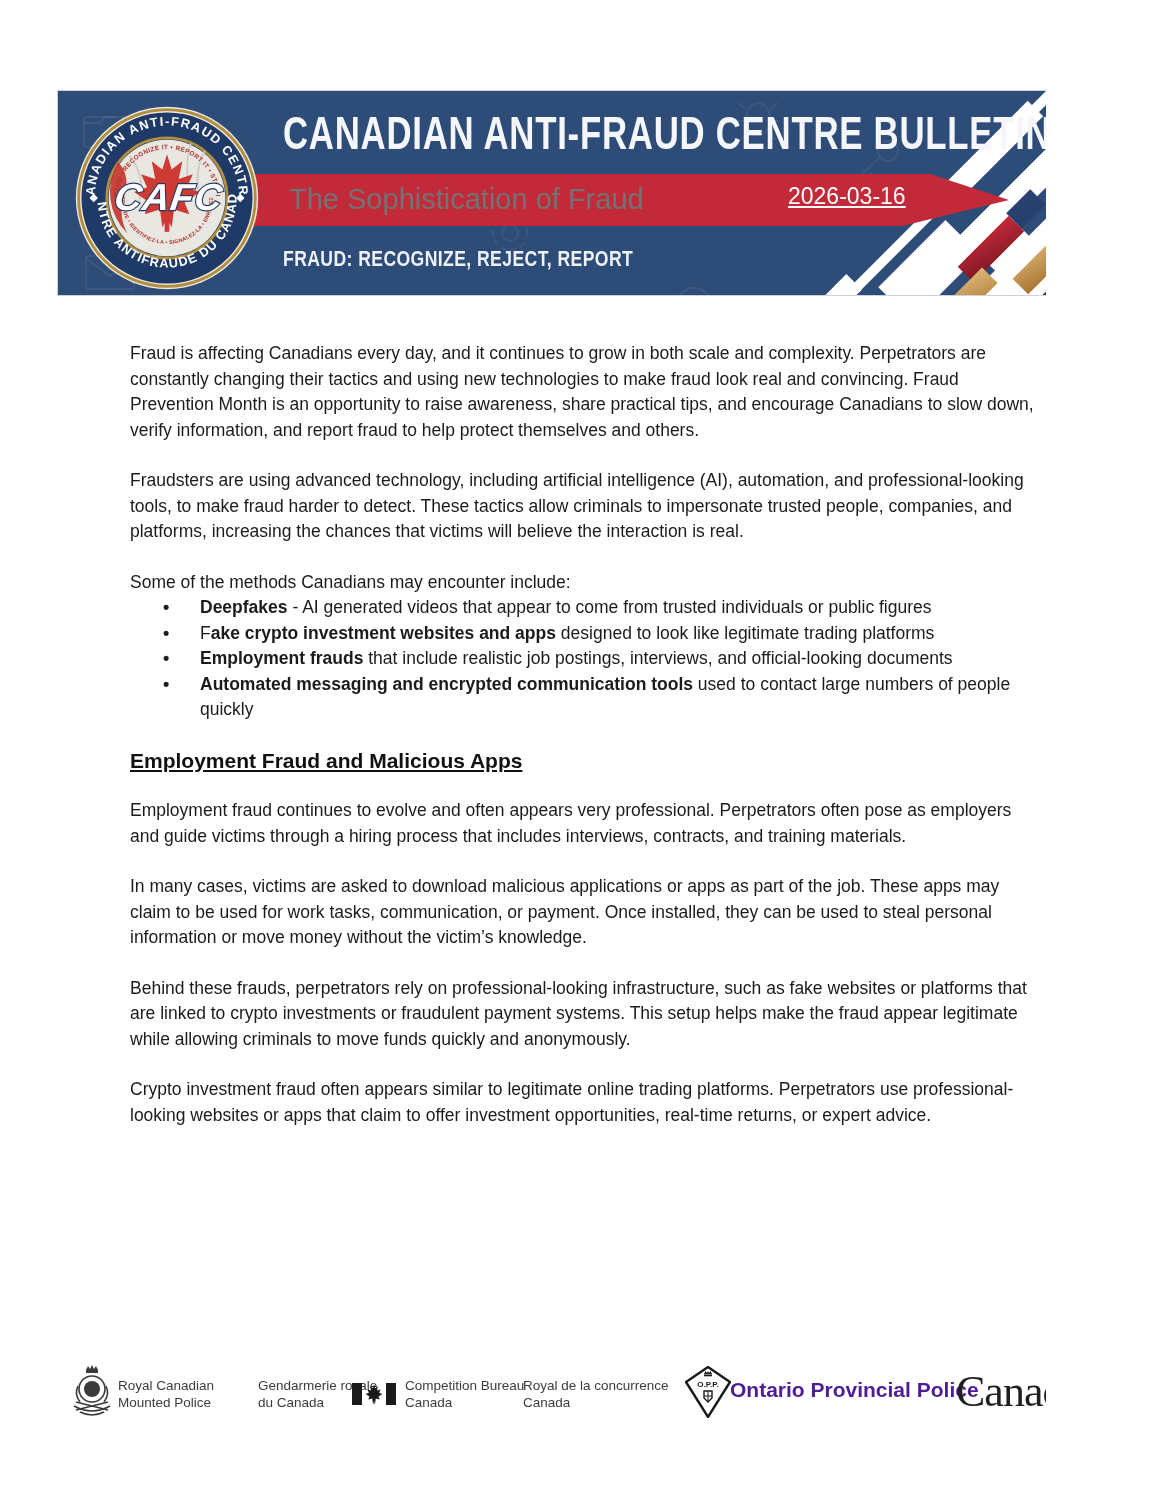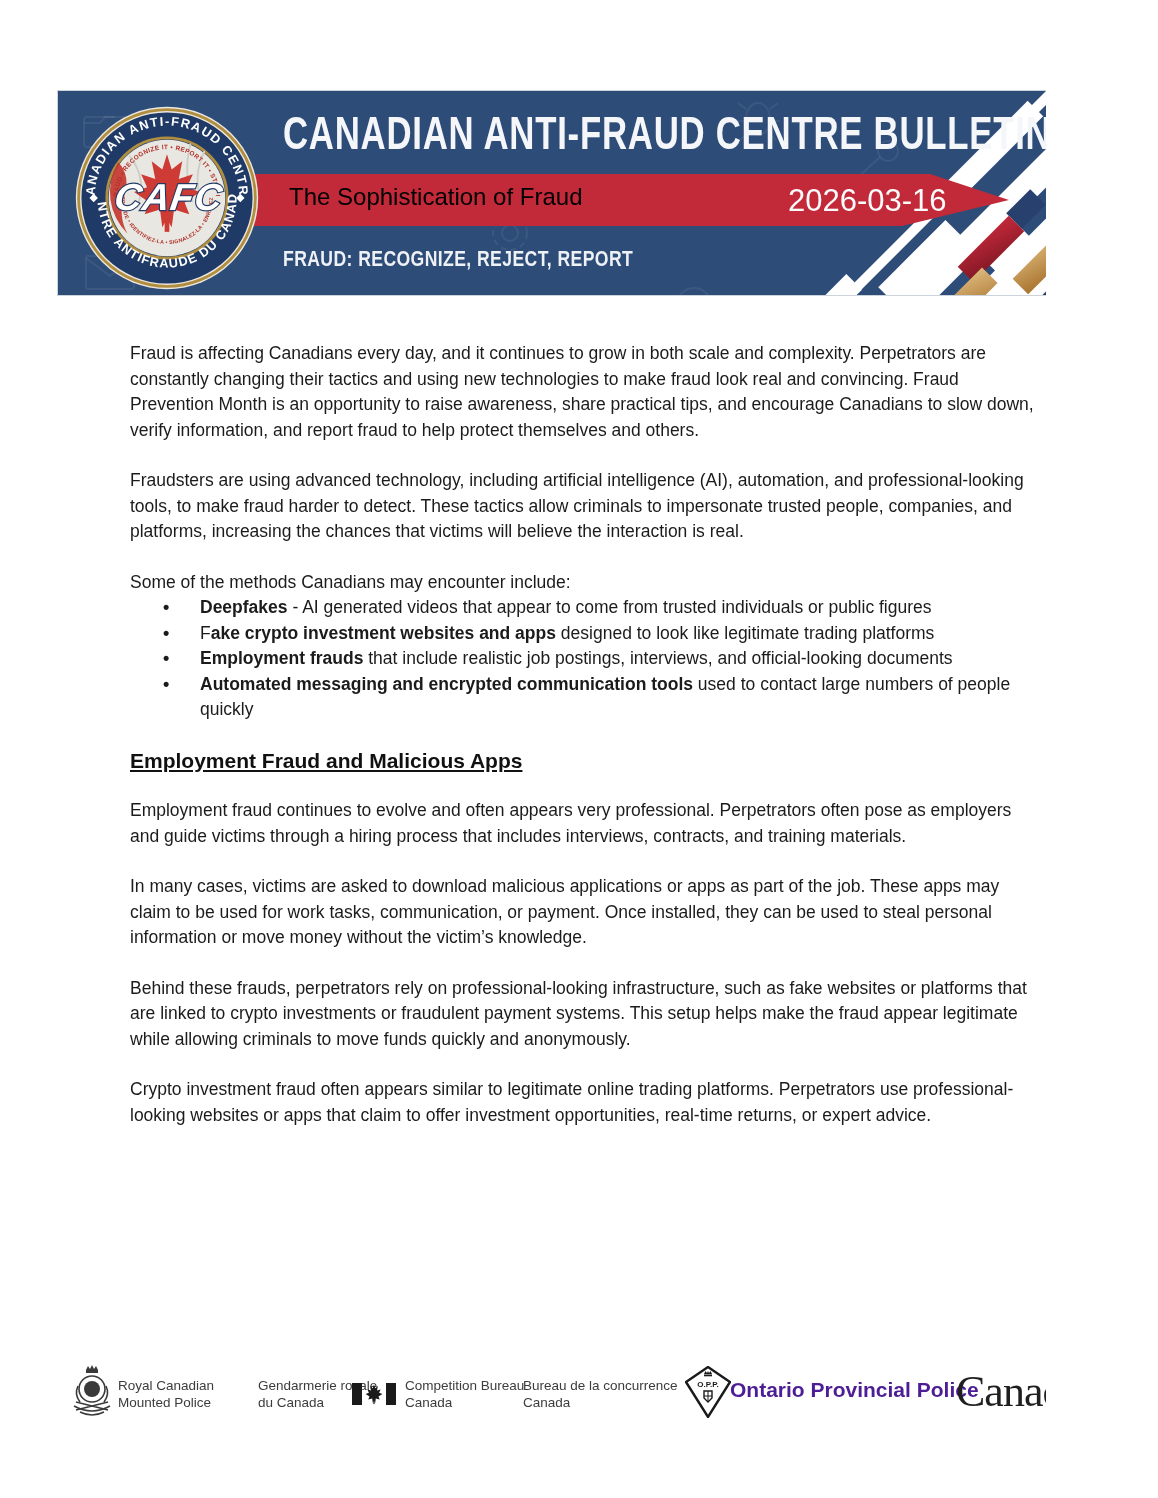--- a/index.html
+++ b/index.html
@@ -14,24 +14,24 @@
     position:absolute; left:57px; top:90px; width:1044px; height:206px;
     overflow:hidden; border:1px solid #cdd3da; background:#ffffff;
   }
   .banner-svg { position:absolute; left:0; top:0; }
   .banner-title {
     position:absolute; left:225px; top:14px; white-space:nowrap;
     font-size:47px; font-weight:bold; color:#f4f6f9; letter-spacing:1px;
     transform:scaleX(0.74); transform-origin:left top;
   }
   .banner-subtitle {
-    position:absolute; left:231px; top:92px; font-size:24px; color:#000000;text-align:center;
+    position:absolute; left:231px; top:92px; font-size:29px; color:#737373;text-align:center;
   }
   .banner-date {
-    position:absolute; left:730px; top:92px; font-size:31px; color:#fbfbfb;
+    position:absolute; left:730px; top:92px; font-size:23px; color:#fbfbfb;text-decoration:underline;
   }
   .banner-tagline {
     position:absolute; left:225px; top:155px; white-space:nowrap;
     font-size:22px; font-weight:bold; color:#eef1f5; letter-spacing:0.5px;
     transform:scaleX(0.80); transform-origin:left top;
   }
   .logo-wrap { position:absolute; left:15px; top:13px; width:188px; height:188px; }
 
   
   .content {
@@ -238,21 +238,21 @@
           <path fill="#1a1a1a" d="M0,-34 L4,-21 L13,-28 L10,-13 L22,-17 L17,-6 L28,-2 L15,7 L19,17 L6,13 L4,28 L0,21 L-4,28 L-6,13 L-19,17 L-15,7 L-28,-2 L-17,-6 L-22,-17 L-10,-13 L-13,-28 L-4,-21 Z"></path>
           <rect x="-2" y="18" width="4" height="14" fill="#1a1a1a"></rect>
         </g>
       </svg>
     </div>
     <div class="f-item cb-en">
       <div>Competition Bureau</div>
       <div>Canada</div>
     </div>
     <div class="f-item cb-fr">
-      <div>Bureau de la concurrence</div>
+      <div>Royal de la concurrence</div>
       <div>Canada</div>
     </div>
 
     <div class="f-item opp-logo">
       <svg width="46" height="52" viewBox="0 0 46 52">
         <polygon points="23,1 45,16 23,51 1,16" fill="#ffffff" stroke="#1a1a1a" stroke-width="2.4"></polygon>
         <path d="M19,8 l1.5,-3 1.5,2 1,-2 1,2 1.5,-2 1.5,3 z" fill="#1a1a1a"></path>
         <rect x="19" y="8.5" width="8" height="1.8" fill="#1a1a1a"></rect>
         <text x="23" y="21" text-anchor="middle" font-size="8" font-weight="bold" font-family="Liberation Sans, sans-serif" fill="#1a1a1a">O.P.P.</text>
         <path d="M19,25 h8 v7 l-4,4 -4,-4 z" fill="none" stroke="#1a1a1a" stroke-width="1.4"></path>

